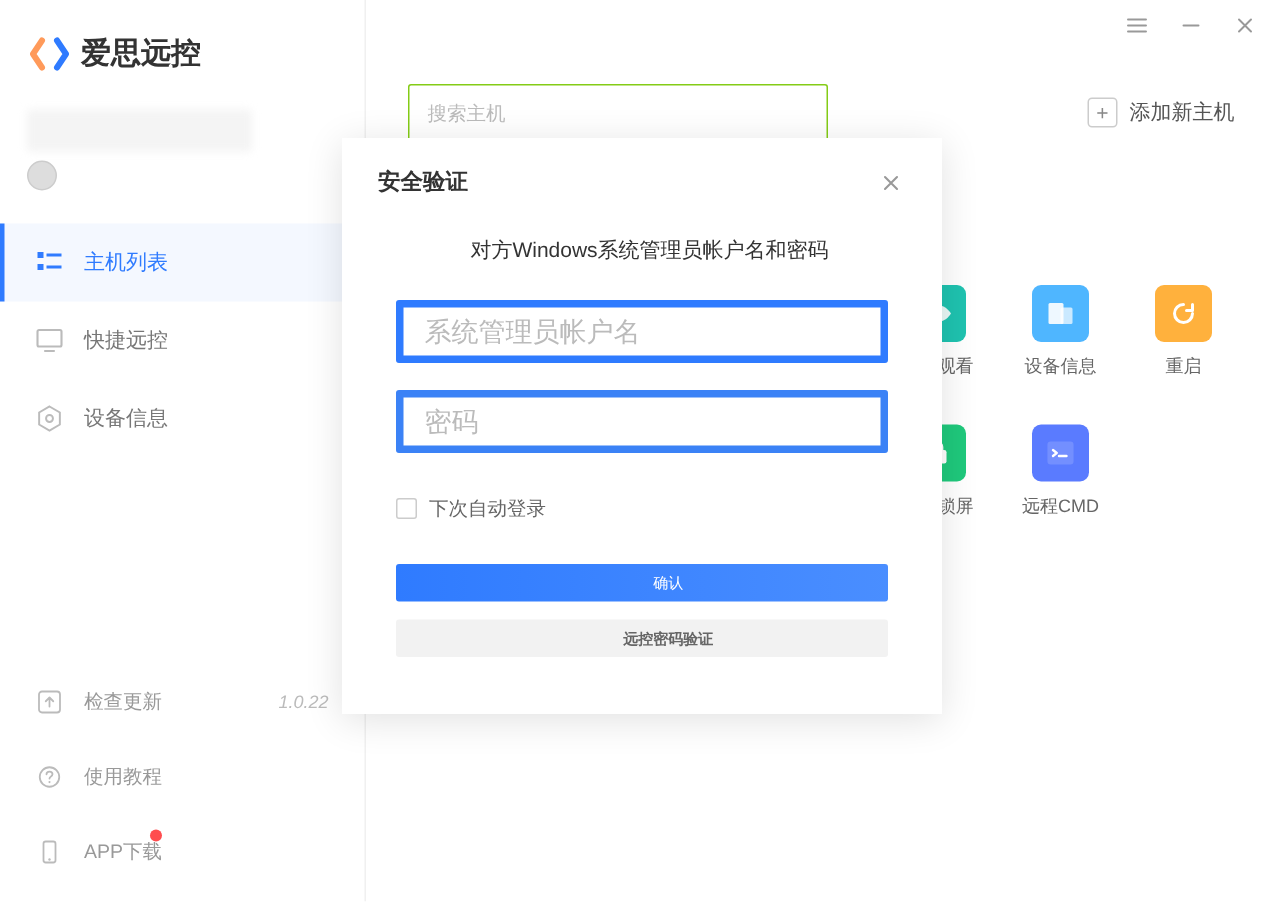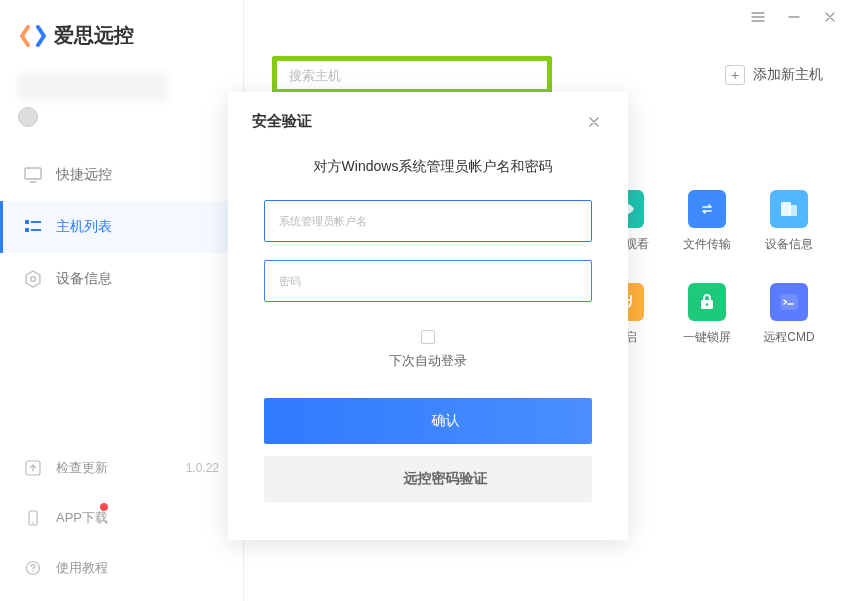--- a/index.html
+++ b/index.html
@@ -91,21 +91,21 @@
     .side-row {
       display: flex;
       align-items: center;
       height: 50px;
       padding: 0 24px;
       gap: 14px;
       color: #999;
       font-size: 13px;
       cursor: pointer;
     }
-    .side-row .version { margin-left: auto; color: #bbb; font-size: 12px; }
+    .side-row .version { margin-left: auto; color: #bbb; font-size: 12px; font-style: italic; }
     .app-download { position: relative; }
     .notif-dot {
       position: absolute;
       top: 10px;
       left: 100px;
       width: 8px; height: 8px;
       background: #ff4d4f;
       border-radius: 50%;
     }
     .secure-mode {
@@ -140,21 +140,21 @@
     }
     .top-row {
       display: flex;
       align-items: center;
       gap: 20px;
       margin-top: 28px;
     }
     .search-box {
       width: 280px;
       height: 38px;
-      border: 5px solid #84cc16;
+      border: 1px solid #84cc16;
       border-radius: 2px;
       padding: 0 12px;
       font-size: 13px;
       color: #333;
     }
     .search-box::placeholder { color: #bbb; }
     .add-host {
       margin-left: auto;
       display: flex;
       align-items: center;
@@ -225,51 +225,50 @@
     .modal-subtitle {
       font-size: 14px;
       color: #333;
       margin-bottom: 24px;
       padding-left: 10px;
       text-align: center;
     }
     .modal-input {
       width: 100%;
       height: 42px;
-      border: 1px solid #3b82f6;
+      border: 5px solid #3b82f6;
       border-radius: 2px;
       padding: 0 14px;
-      font-size: 11px;
+      font-size: 18px;
       margin-bottom: 18px;
     }
     .modal-input.focus-blue {
       border-color: #2f7bff;
     }
     .modal-input::placeholder { color: #bbb; }
     .checkbox-row {
       display: flex;
       align-items: center;
       gap: 8px;
       font-size: 13px;
       color: #666;
       margin-top: 10px;
       margin-bottom: 28px;
-      flex-direction: column;
     }
     .checkbox-box {
       width: 14px; height: 14px;
       border: 1px solid #ccc;
       border-radius: 2px;
     }
     .btn {
       width: 100%;
-      height: 46px;
+      height: 25px;
       border: none;
       border-radius: 2px;
-      font-size: 14px;
+      font-size: 10px;
       cursor: pointer;
       margin-bottom: 12px;
       padding-left: 35px;
     }
     .btn-primary {
       background: linear-gradient(90deg, #2f7bff, #4a8eff);
       color: #fff;
     }
     .btn-secondary {
       background: #f2f2f2;
@@ -293,83 +292,83 @@
     </div>
 
     <div class="user-block">
       <div class="user-inner"></div>
       <div class="user-avatar-row">
         <div class="avatar-dot"></div>
       </div>
     </div>
 
     <div class="nav">
-      <div class="nav-item">
-        <span class="nav-icon">
-          <svg width="18" height="18" viewBox="0 0 18 18" fill="none">
-              <rect x="1" y="2" width="16" height="11" rx="1" stroke="#bbb" stroke-width="1.4"></rect>
-              <path d="M6 16h6" stroke="#bbb" stroke-width="1.4" stroke-linecap="round"></path>
-            </svg>
-        </span>
-        <span>快捷远控</span>
-      </div>
       <div class="nav-item active">
         <span class="nav-icon">
           <svg width="18" height="18" viewBox="0 0 18 18" fill="none">
               <rect x="1" y="2" width="4" height="4" fill="#2f7bff"></rect>
               <rect x="7" y="3" width="10" height="2" fill="#2f7bff"></rect>
               <rect x="1" y="10" width="4" height="4" fill="#2f7bff"></rect>
               <rect x="7" y="11" width="10" height="2" fill="#2f7bff"></rect>
             </svg>
         </span>
         <span>主机列表</span>
       </div>
       <div class="nav-item">
         <span class="nav-icon">
           <svg width="18" height="18" viewBox="0 0 18 18" fill="none">
+              <rect x="1" y="2" width="16" height="11" rx="1" stroke="#bbb" stroke-width="1.4"></rect>
+              <path d="M6 16h6" stroke="#bbb" stroke-width="1.4" stroke-linecap="round"></path>
+            </svg>
+        </span>
+        <span>快捷远控</span>
+      </div>
+      <div class="nav-item">
+        <span class="nav-icon">
+          <svg width="18" height="18" viewBox="0 0 18 18" fill="none">
               <polygon points="9,1 15.9,5 15.9,13 9,17 2.1,13 2.1,5" stroke="#bbb" stroke-width="1.3" fill="none"></polygon>
               <circle cx="9" cy="9" r="2.3" stroke="#bbb" stroke-width="1.3" fill="none"></circle>
             </svg>
         </span>
         <span>设备信息</span>
       </div>
     </div>
 
     <div class="nav-spacer"></div>
 
     <div class="side-bottom">
       <div class="side-row">
         <span class="nav-icon">
           <svg width="16" height="16" viewBox="0 0 16 16" fill="none">
               <rect x="1" y="1" width="14" height="14" rx="2" stroke="#bbb" stroke-width="1.2"></rect>
               <path d="M8 11V5M8 5l-2.5 2.5M8 5l2.5 2.5" stroke="#bbb" stroke-width="1.2" stroke-linecap="round" stroke-linejoin="round"></path>
             </svg>
         </span>
         <span>检查更新</span>
         <span class="version">1.0.22</span>
-      </div>
-      <div class="side-row app-download">
-        <span class="nav-icon">
-          <svg width="16" height="16" viewBox="0 0 16 16" fill="none">
-              <rect x="4" y="1" width="8" height="14" rx="1.5" stroke="#bbb" stroke-width="1.2"></rect>
-              <circle cx="8" cy="13" r="0.8" fill="#bbb"></circle>
-            </svg>
-        </span>
-        <span>APP下载</span>
-        <span class="notif-dot"></span>
       </div>
       <div class="side-row">
         <span class="nav-icon">
           <svg width="16" height="16" viewBox="0 0 16 16" fill="none">
               <circle cx="8" cy="8" r="6.5" stroke="#bbb" stroke-width="1.2"></circle>
               <path d="M6 6.2c0-1 .9-1.8 2-1.8s2 .8 2 1.8c0 .8-.5 1.2-1.2 1.6-.5.3-.8.6-.8 1.2" stroke="#bbb" stroke-width="1.2" stroke-linecap="round" fill="none"></path>
               <circle cx="8" cy="11.4" r="0.7" fill="#bbb"></circle>
             </svg>
         </span>
         <span>使用教程</span>
+      </div>
+      <div class="side-row app-download">
+        <span class="nav-icon">
+          <svg width="16" height="16" viewBox="0 0 16 16" fill="none">
+              <rect x="4" y="1" width="8" height="14" rx="1.5" stroke="#bbb" stroke-width="1.2"></rect>
+              <circle cx="8" cy="13" r="0.8" fill="#bbb"></circle>
+            </svg>
+        </span>
+        <span>APP下载</span>
+        <span class="notif-dot"></span>
       </div>
     </div>
 
   </div>
 
   <div class="main">
     <div class="window-controls">
       <span class="win-btn">
         <svg width="14" height="14" viewBox="0 0 14 14">
             <path d="M1 3h12M1 7h12M1 11h12" stroke="#999" stroke-width="1.3" stroke-linecap="round"></path>
@@ -399,29 +398,20 @@
       <div class="action-item">
         <div class="action-icon" style="background:#1fc3b0">
           <svg width="22" height="22" viewBox="0 0 22 22" fill="none">
               <path d="M2 11s3-5.5 9-5.5S20 11 20 11s-3 5.5-9 5.5S2 11 2 11z" fill="#fff" opacity="0.9"></path>
               <circle cx="11" cy="11" r="2.5" fill="#1fc3b0"></circle>
             </svg>
         </div>
         <span>远程观看</span>
       </div>
       <div class="action-item">
-        <div class="action-icon" style="background:#3e8bff">
-          <svg width="22" height="22" viewBox="0 0 22 22" fill="none">
-              <rect x="3" y="3" width="16" height="16" rx="2" fill="#3e8bff"></rect>
-              <path d="M7 9h8l-2-2M15 13H7l2 2" stroke="#fff" stroke-width="1.6" stroke-linecap="round" stroke-linejoin="round"></path>
-            </svg>
-        </div>
-        <span>文件传输</span>
-      </div>
-      <div class="action-item">
         <div class="action-icon" style="background:#4fb6ff">
           <svg width="22" height="22" viewBox="0 0 22 22" fill="none">
               <rect x="3" y="4" width="10" height="14" rx="1" fill="#fff" opacity="0.9"></rect>
               <rect x="11" y="7" width="8" height="11" rx="1" fill="#fff" opacity="0.7"></rect>
             </svg>
         </div>
         <span>设备信息</span>
       </div>
       <div class="action-item">
         <div class="action-icon" style="background:#ffb13d">

